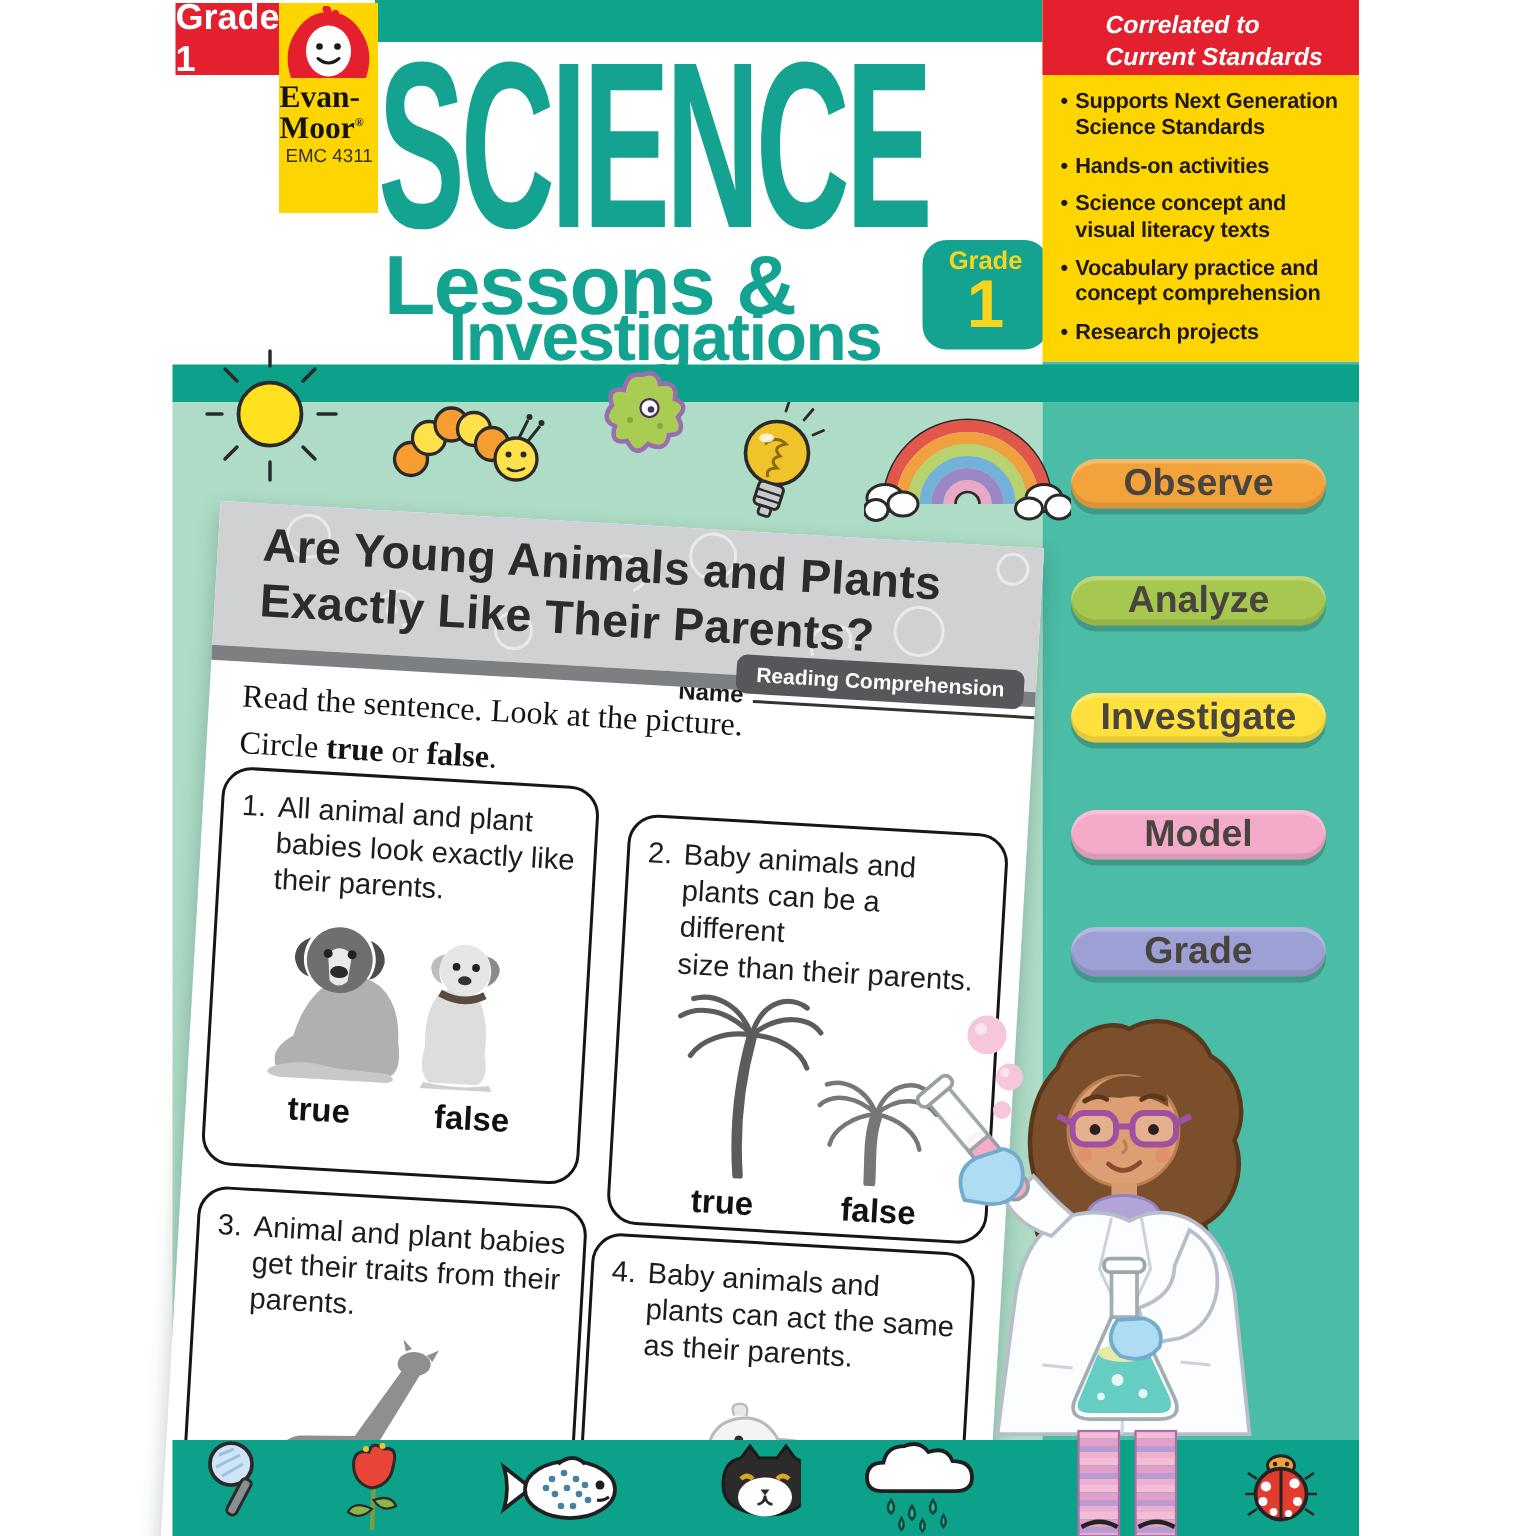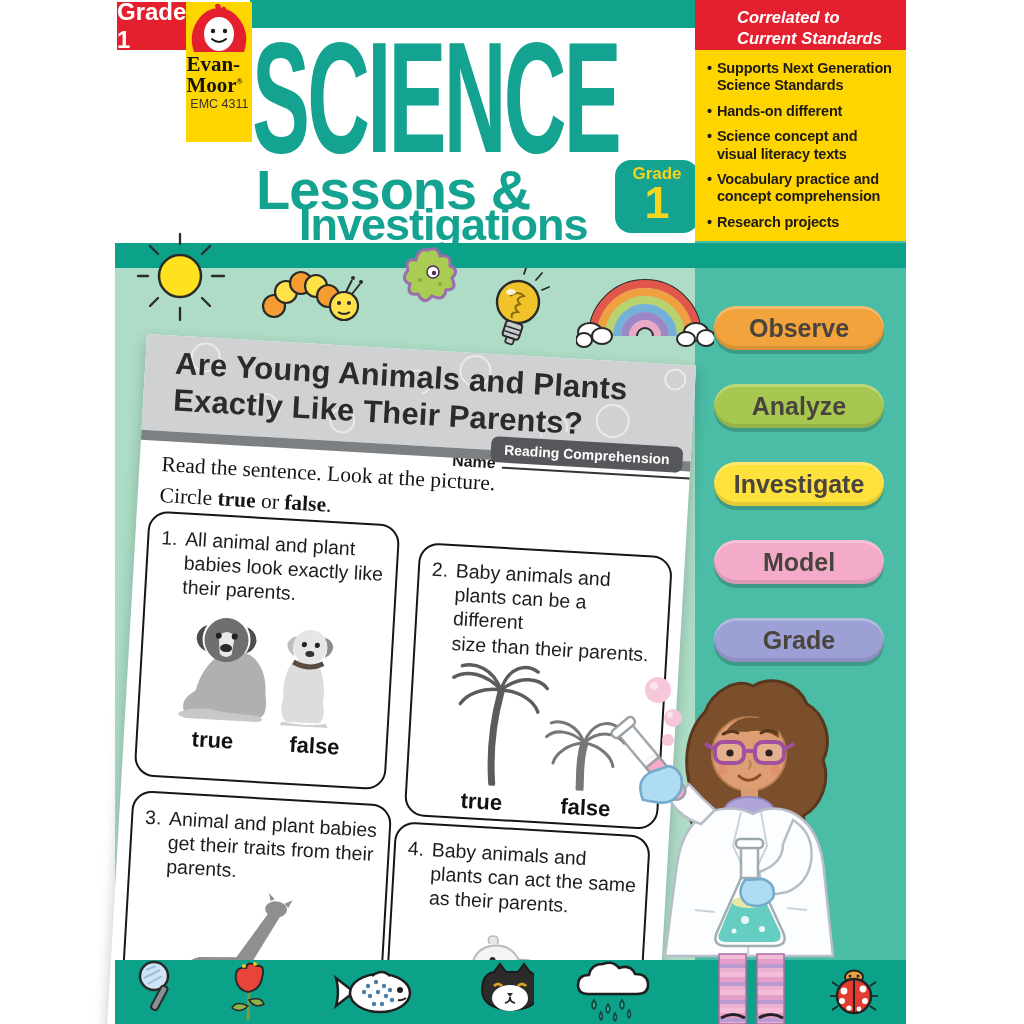--- a/index.html
+++ b/index.html
@@ -29,21 +29,21 @@
   .grade-chip .word{color:#f6d51c;font-weight:bold;font-size:17px;margin-top:5px;line-height:1;}
   .grade-chip .numeral{color:#f6d51c;font-weight:bold;font-size:45px;line-height:0.95;}
   
   .standards{position:absolute;left:695px;top:0;width:211px;height:241px;background:#ffd500;z-index:4;}
   .standards-header{background:#e5202e;height:50px;padding:7px 0 0 42px;box-sizing:border-box;
                     color:#fff;font-weight:bold;font-style:italic;font-size:16.5px;line-height:1.25;}
   .bullets{padding:10px 6px 0 12px;}
   .bullet{display:flex;margin-bottom:8px;color:#1f1a17;font-weight:bold;font-size:14.5px;line-height:1.2;letter-spacing:-0.2px;}
   .bullet .dot{margin-right:5px;}
   
-  .skill-btn{position:absolute;left:714px;width:170px;height:44px;border-radius:24px;z-index:4;
+  .skill-btn{position:absolute;left:714px;width:170px;height:33px;border-radius:24px;z-index:4;
              display:flex;align-items:center;justify-content:center;font-weight:bold;font-size:25px;color:#4a443e;
              box-shadow:0 4px 0 rgba(0,0,0,0.18), inset 0 3px 0 rgba(255,255,255,0.25), inset 0 -4px 0 rgba(0,0,0,0.10);}
   .btn-observe{top:306px;background:#f2a33c;}
   .btn-analyze{top:384px;background:#a7c850;text-align:center;}
   .btn-investigate{top:462px;background:#ffe13e;}
   .btn-model{top:540px;background:#f4abca;}
   .btn-apply{top:618px;background:#9da0d4;}
   
   .worksheet{position:absolute;left:147px;top:334px;width:550px;height:700px;background:#fff;
              transform:rotate(3.3deg);transform-origin:0 0;z-index:2;box-shadow:0 6px 14px rgba(20,60,50,0.28);}
@@ -113,21 +113,21 @@
       <div>Correlated to</div>
       <div>Current Standards</div>
     </div>
     <div class="bullets">
       <div class="bullet">
         <span class="dot">•</span>
         <span><span>Supports Next Generation</span><br><span>Science Standards</span></span>
       </div>
       <div class="bullet">
         <span class="dot">•</span>
-        <span>Hands-on different</span>
+        <span>Hands-on activities</span>
       </div>
       <div class="bullet">
         <span class="dot">•</span>
         <span><span>Science concept and</span><br><span>visual literacy texts</span></span>
       </div>
       <div class="bullet">
         <span class="dot">•</span>
         <span><span>Vocabulary practice and</span><br><span>concept comprehension</span></span>
       </div>
       <div class="bullet">

